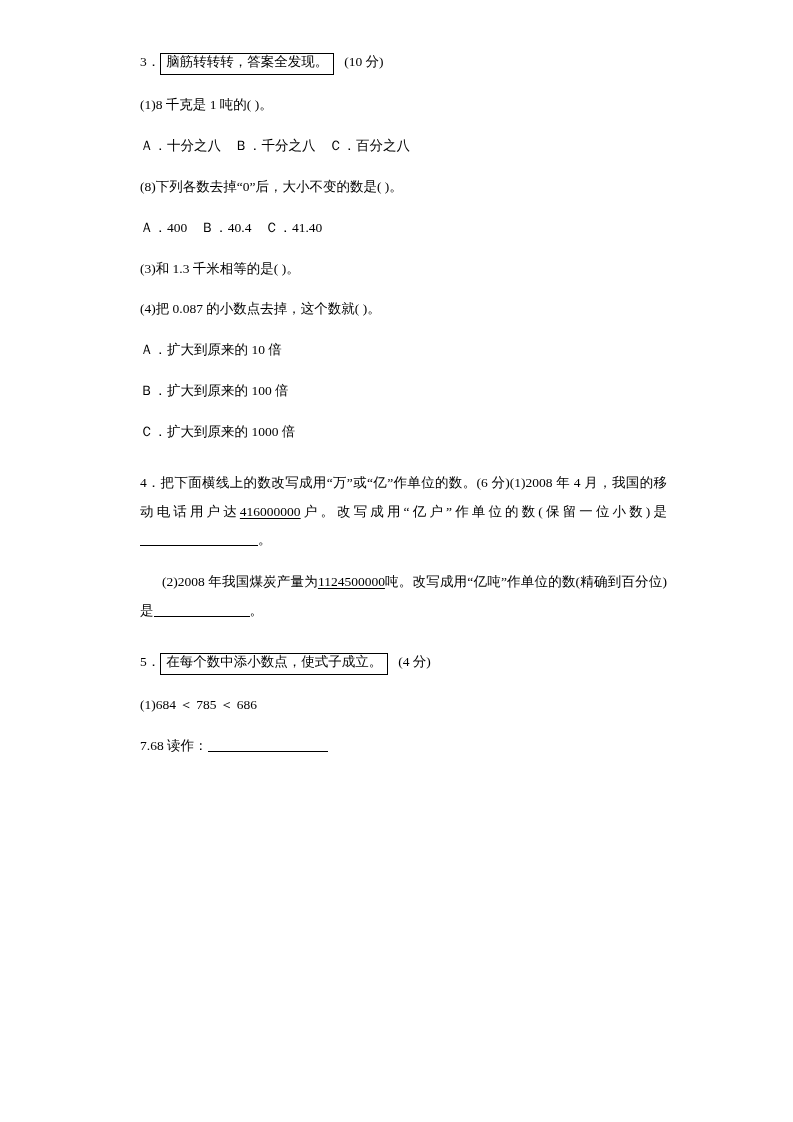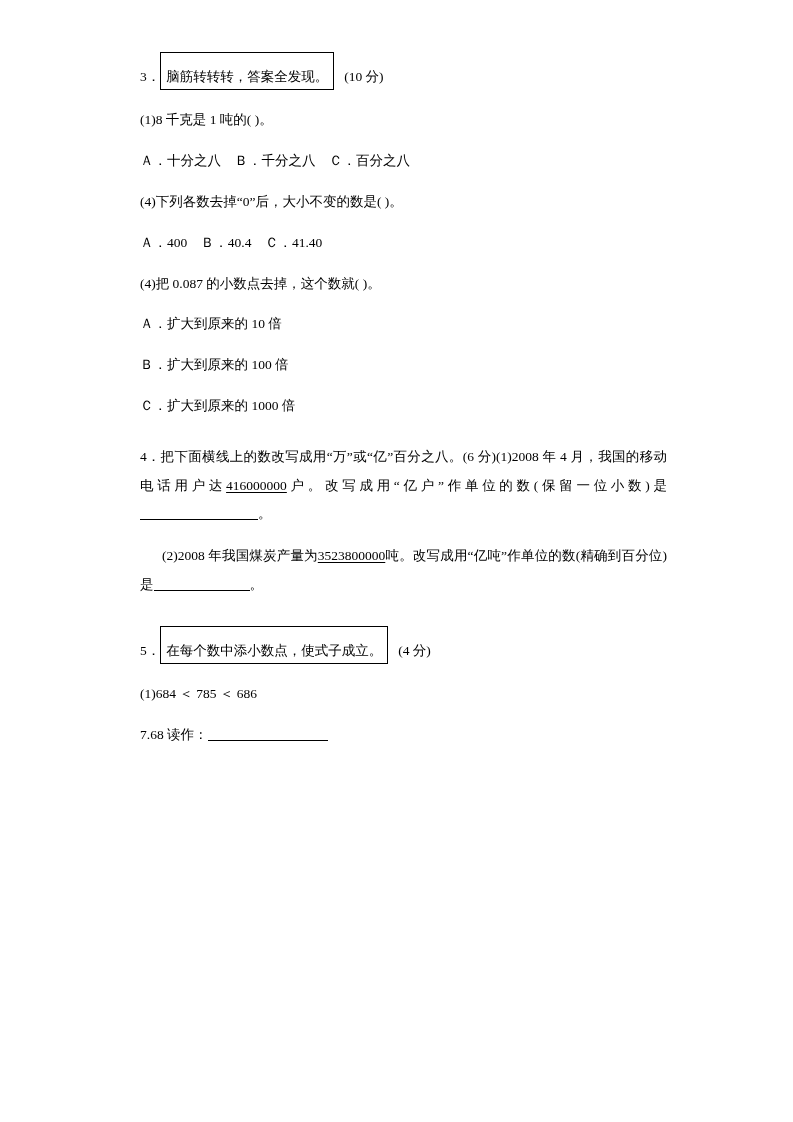--- a/index.html
+++ b/index.html
@@ -34,21 +34,21 @@
     white-space: normal;
     line-height: 2.1;
     margin-bottom: 14px;
     text-align: justify;
   }
   .indent {
     text-indent: 22px;
   }
   .boxed {
     border: 1px solid #000000;
-    padding: 16px 5px 3px 5px;
+    padding: 0 5px 3px 5px;
     display: inline-block;
     line-height: 1.25;
   }
   .num {
     display: inline-block;
   }
   .score {
     margin-left: 10px;
   }
   .u {
@@ -84,36 +84,37 @@
 
 <div class="page">
 
   <div class="line">
     <span class="num">3．</span><span class="boxed">脑筋转转转，答案全发现。</span><span class="score">(10 分)</span>
   </div>
 
   <div class="line">(1)8 千克是 1 吨的(        )。</div>
   <div class="line">Ａ．十分之八　Ｂ．千分之八　Ｃ．百分之八</div>
 
-  <div class="line">(4)下列各数去掉“0”后，大小不变的数是(       )。</div>
+  <div class="line">(8)下列各数去掉“0”后，大小不变的数是(       )。</div>
   <div class="line">Ａ．400　Ｂ．40.4　Ｃ．41.40</div>
 
+  <div class="line">(3)和 1.3 千米相等的是(       )。</div>
 
   <div class="line">(4)把 0.087 的小数点去掉，这个数就(        )。</div>
   <div class="line">Ａ．扩大到原来的 10 倍</div>
   <div class="line">Ｂ．扩大到原来的 100 倍</div>
   <div class="line">Ｃ．扩大到原来的 1000 倍</div>
 
 
   <div class="line wrap sp4">
-    <span class="num">4．</span><span>把下面横线上的数改写成用“万”或“亿”百分之八。</span><span>(6 分)</span><span>(1)2008 年 4 月，我国的移动电话用户达</span><span class="u">416000000</span><span>户。改写成用“亿户”作单位的数(保留一位小数)是</span><span class="blank-mid"></span><span>。</span>
+    <span class="num">4．</span><span>把下面横线上的数改写成用“万”或“亿”作单位的数。</span><span>(6 分)</span><span>(1)2008 年 4 月，我国的移动电话用户达</span><span class="u">416000000</span><span>户。改写成用“亿户”作单位的数(保留一位小数)是</span><span class="blank-mid"></span><span>。</span>
   </div>
 
   <div class="line wrap indent">
-    <span>(2)2008 年我国煤炭产量为</span><span class="u">3523800000</span><span>吨。改写成用“亿吨”作单位的数(精确到百分位)是</span><span class="blank-short"></span><span>。</span>
+    <span>(2)2008 年我国煤炭产量为</span><span class="u">1124500000</span><span>吨。改写成用“亿吨”作单位的数(精确到百分位)是</span><span class="blank-short"></span><span>。</span>
   </div>
 
   <div class="line sp-big">
     <span class="num">5．</span><span class="boxed">在每个数中添小数点，使式子成立。</span><span class="score">(4 分)</span>
   </div>
 
   <div class="line">(1)684 ＜ 785 ＜ 686</div>
 
 
   <div class="line">

